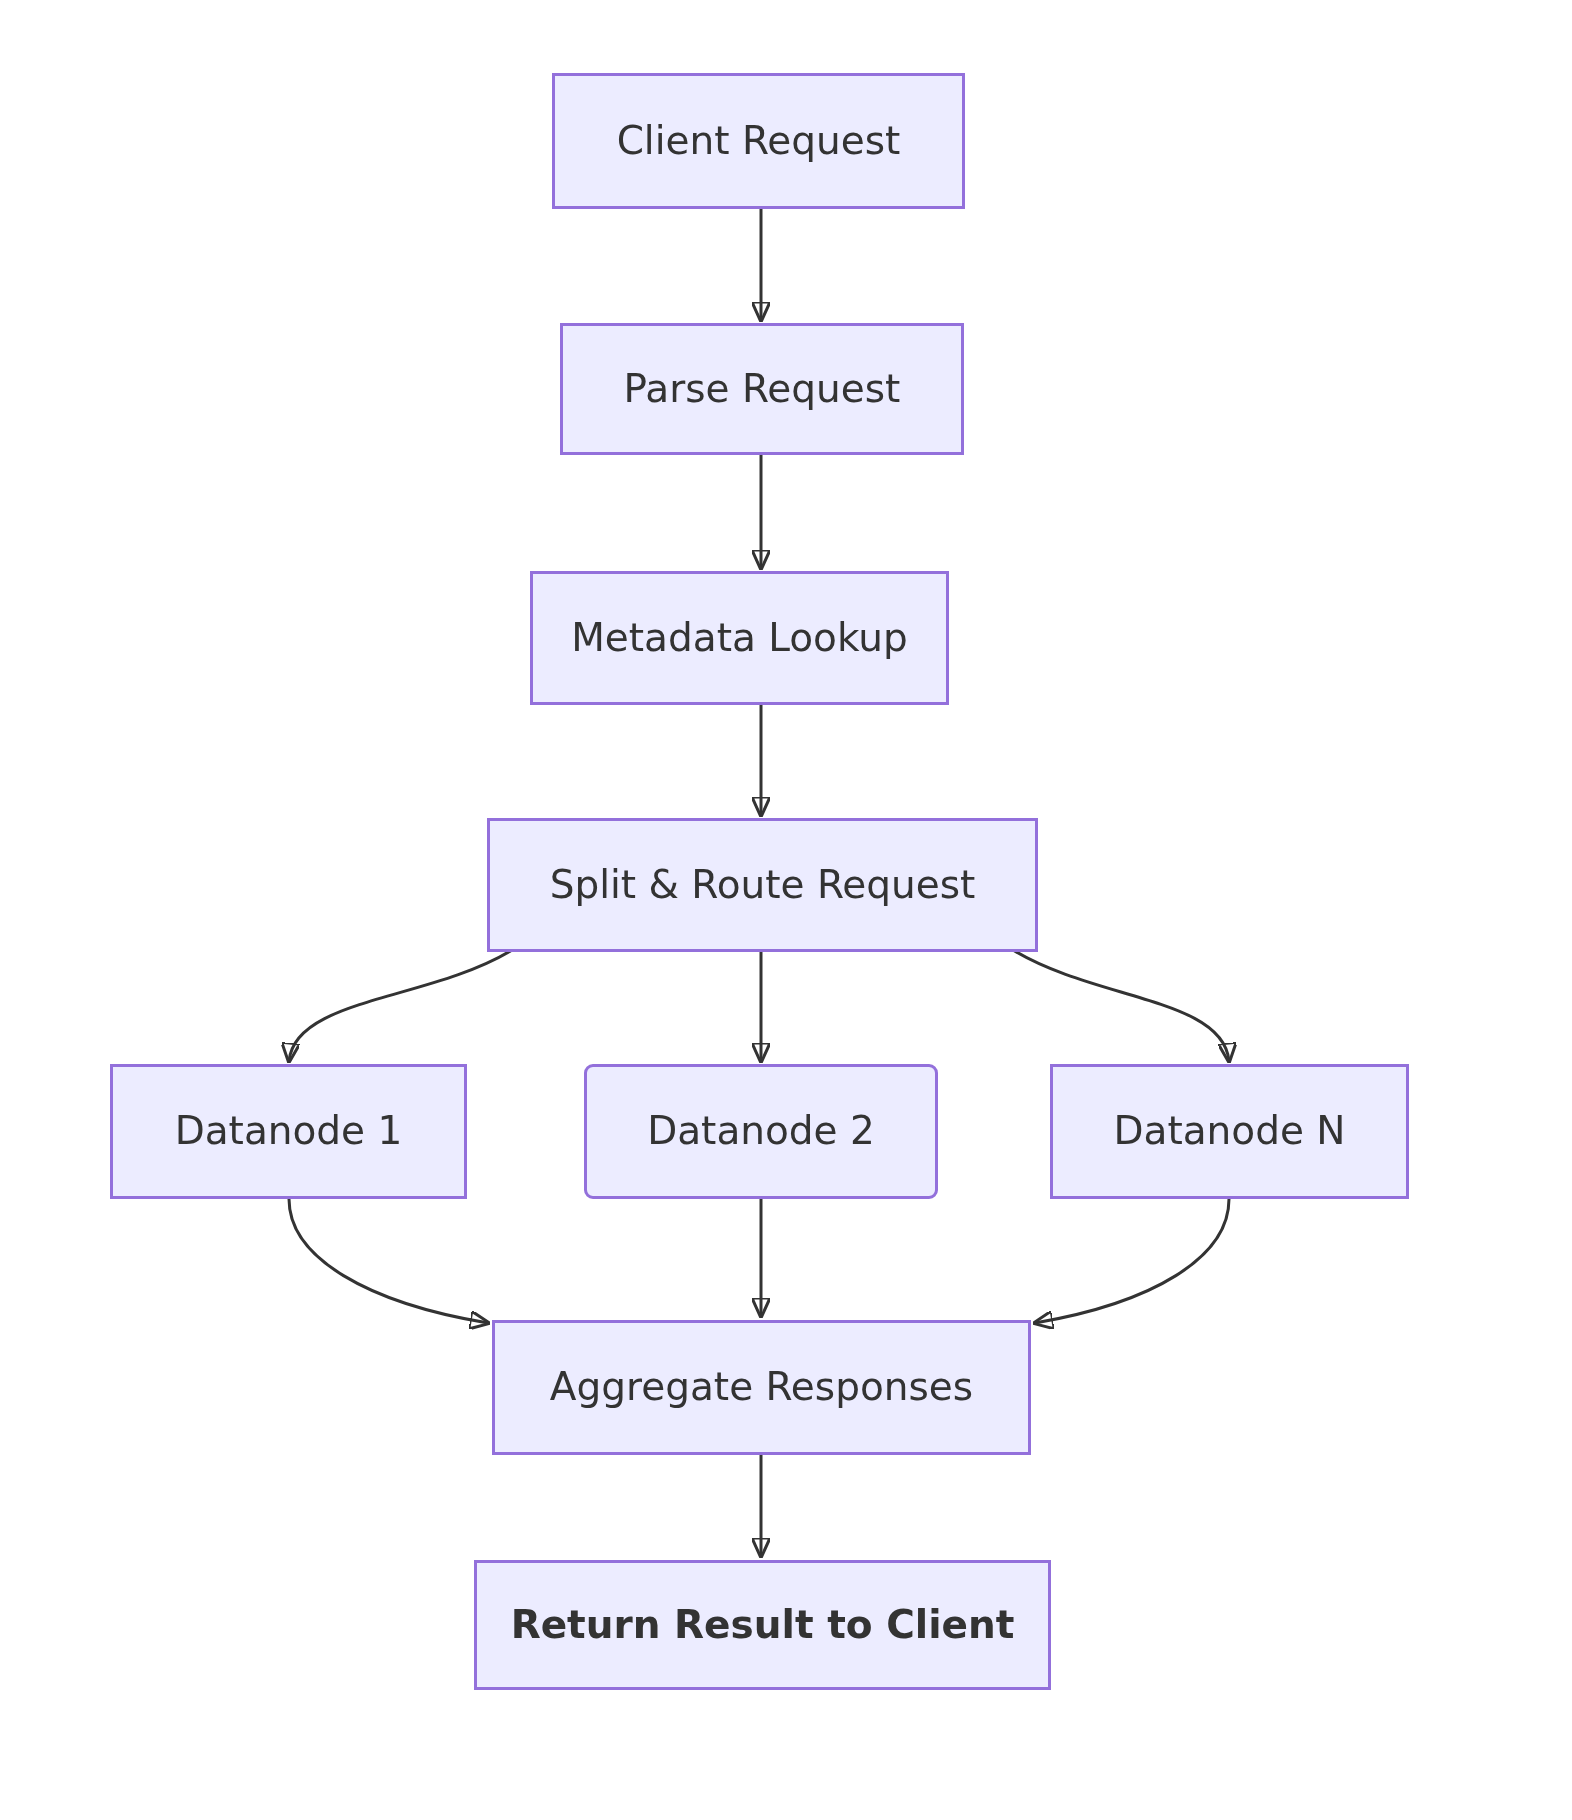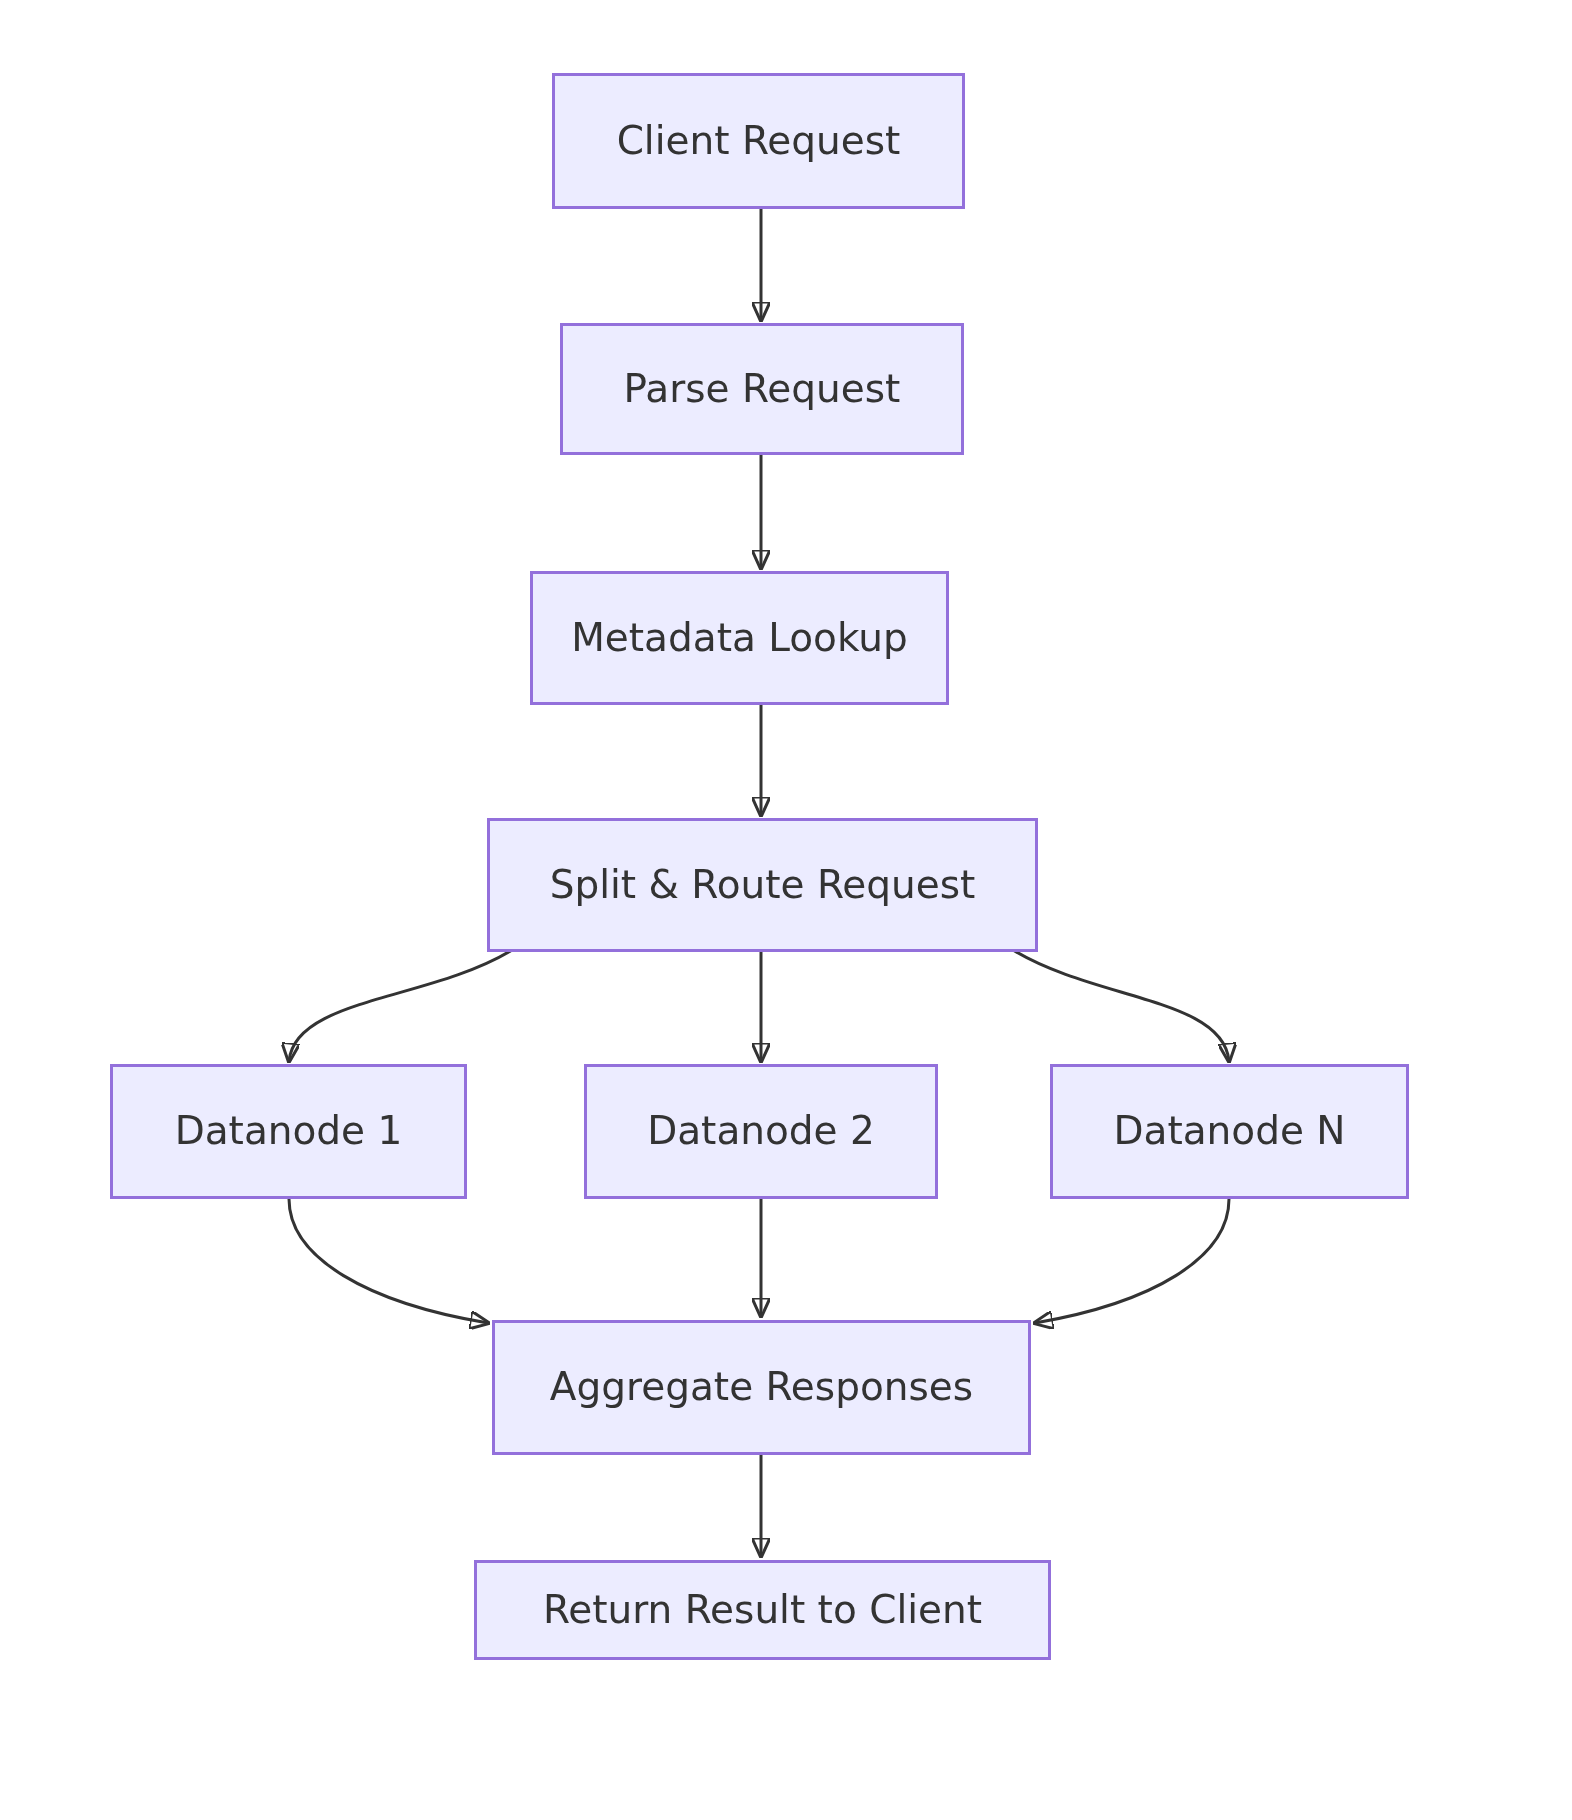--- a/index.html
+++ b/index.html
@@ -86,29 +86,29 @@
   </div>
 
   <div class="node" style="left:487px; top:818px; width:551px; height:134px;">
     <span class="label">Split &amp; Route Request</span>
   </div>
 
   <div class="node" style="left:110px; top:1064px; width:357px; height:135px;">
     <span class="label">Datanode 1</span>
   </div>
 
-  <div class="node" style="left:584px; top:1064px; width:354px; height:135px;">
+  <div class="node" style="left:584px; top:1064px; width:354px; height:135px;border-radius:9px;">
     <span class="label">Datanode 2</span>
   </div>
 
   <div class="node" style="left:492px; top:1320px; width:539px; height:135px;">
     <span class="label">Aggregate Responses</span>
   </div>
 
   <div class="node" style="left:1050px; top:1064px; width:359px; height:135px;">
     <span class="label">Datanode N</span>
   </div>
 
-  <div class="node" style="left:474px; top:1560px; width:577px; height:100px;">
+  <div class="node" style="left:474px; top:1560px; width:577px; height:130px;font-weight:bold;">
     <span class="label">Return Result to Client</span>
   </div>
 
 </div>
 
 </body></html>

